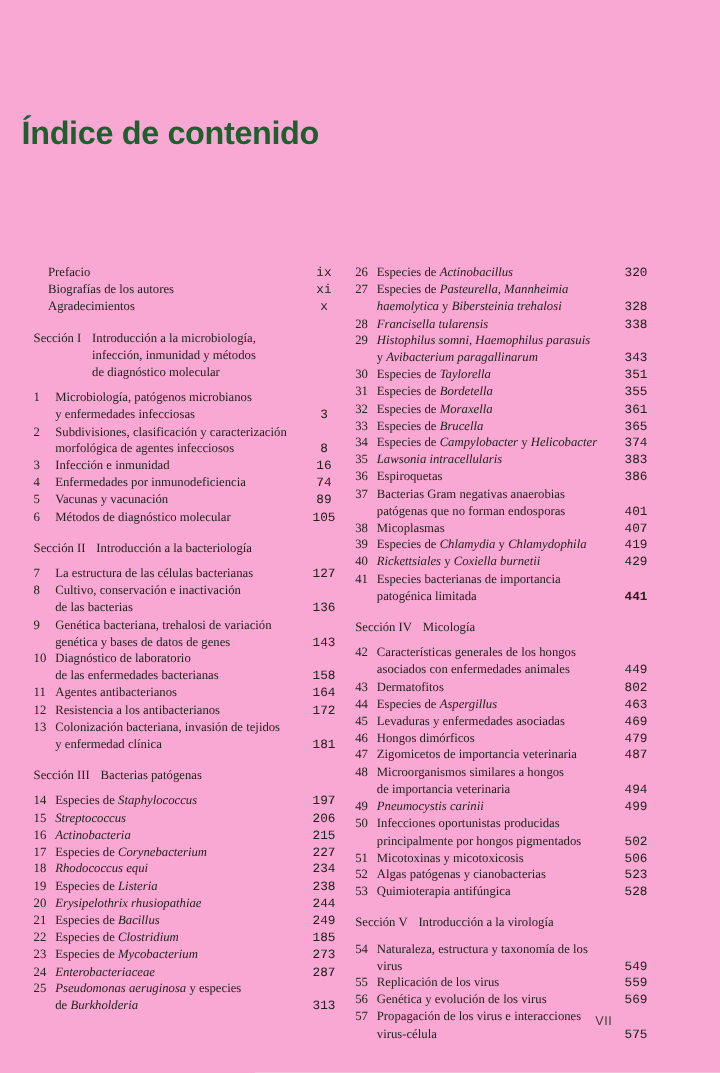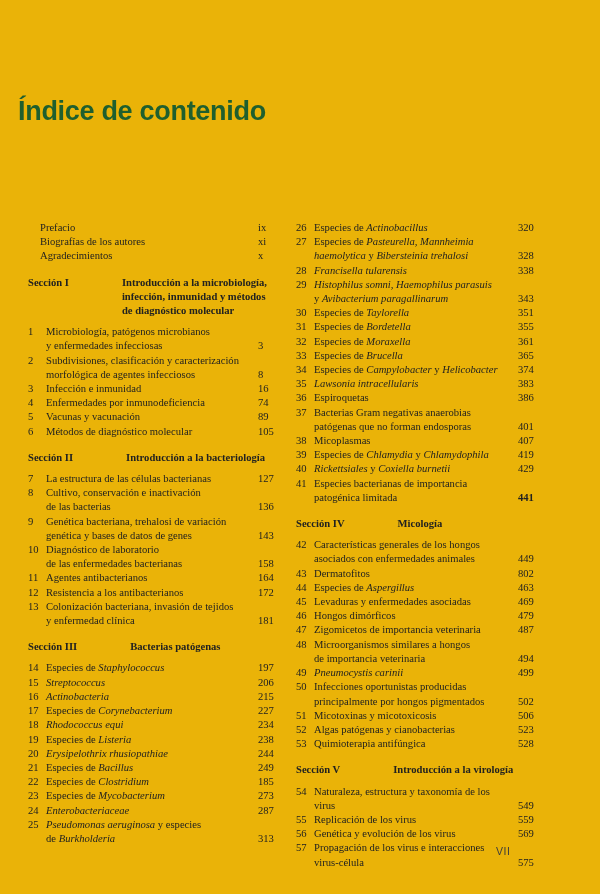--- a/index.html
+++ b/index.html
@@ -1,20 +1,20 @@
 <!DOCTYPE html>
 <html><head>
 <meta charset="utf-8">
 <style>
   html,body{margin:0;padding:0;background:#e8e8e6;}
   .page{
     position:relative;
     width:600px;height:894px;
     margin:0 auto;
-    background:#eab308;
+    background:#f9a8d4;
     overflow:hidden;
     font-family:"Liberation Serif","DejaVu Serif",serif;
     color:#222220;
   }
   .page-title{
     position:absolute;
     left:18px;top:96px;
     margin:0;
     font-family:"Liberation Sans","DejaVu Sans",sans-serif;
     font-weight:bold;
@@ -32,30 +32,30 @@
   .col-right{left:296px;width:246px;}
 
   .front-block{margin-bottom:5px;}
   .front-row{display:flex;padding-left:12px;}
   .front-label{flex:1;}
 
   .pg{
     flex:none;
     align-self:flex-end;
     min-width:24px;
-    text-align:left;
+    text-align:center;
     padding-left:6px;
+    font-family:Liberation Mono, monospace;
   }
   .pg.bold{font-weight:bold;}
 
   .section{
     display:flex;
-    font-weight:bold;
+    font-weight:normal;
     margin:12px 0 7px 0;
-    gap:44px;
   }
   .section-label{flex:none;margin-right:9px;white-space:nowrap;}
   .section-title{flex:1;}
 
   .entry{display:flex;align-items:flex-start;}
   .num{
     flex:none;
     width:13px;
     margin-right:5px;
     text-align:left;

